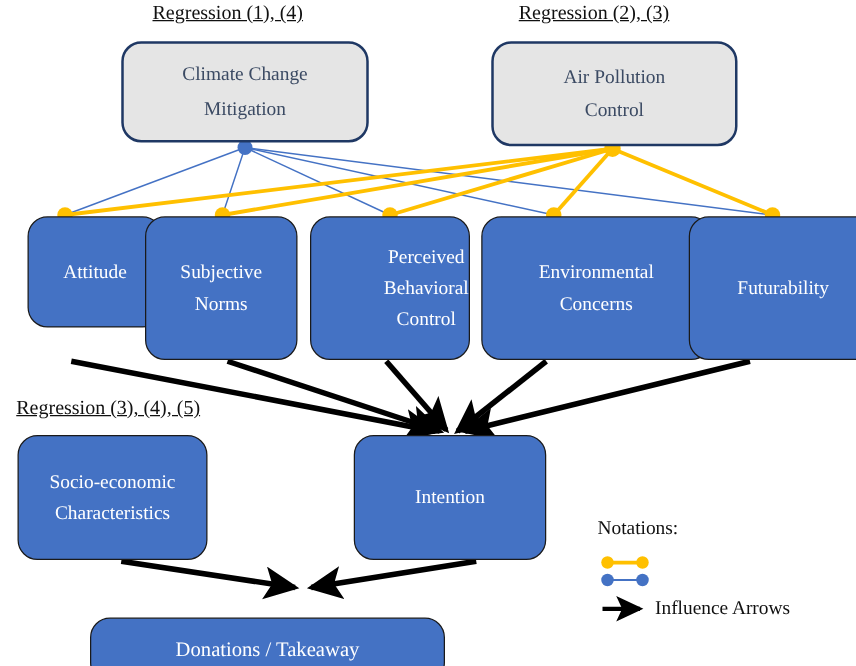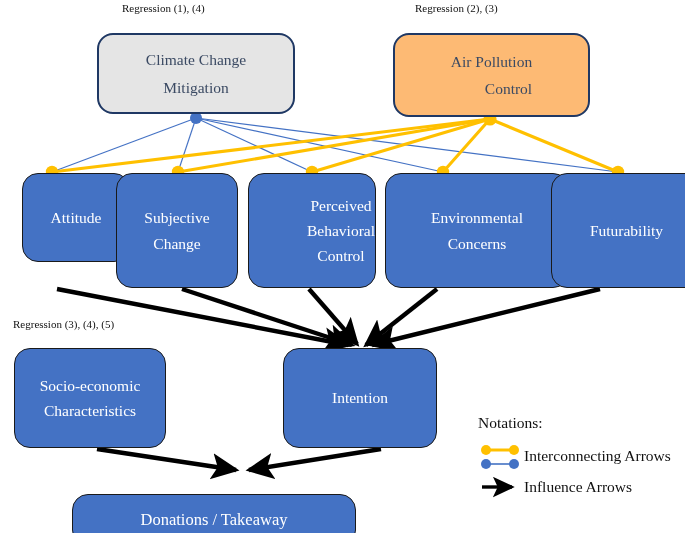--- a/index.html
+++ b/index.html
@@ -40,36 +40,37 @@
     line-height: 1.42;
     white-space: pre-line;
   }
   .node.driver {
     border: 2.2px solid #1f3864;
     font-size: 15.5px;
     color: #3b4a63;
   }
   .node.driver .node-label { line-height: 1.75; }
   .node.climate { background: #e5e5e5; }
-  .node.airpol  { background: #fdba74; text-align: right; }
+  .node.airpol  { background: #e5e5e5; }
   .node.construct {
     background: #4472c4;
     border: 1.6px solid #1a1a1a;
     color: #ffffff;
     font-size: 15.5px;
   }
   .node.construct .node-label { line-height: 1.62; }
   .node.wide { font-size: 16.5px; }
 
   .caption {
     position: absolute;
-    font-size: 11px;
+    font-size: 16px;
     color: #111111;
     white-space: nowrap;
     z-index: 4;
+    text-decoration: underline;
   }
 
   .legend {
     position: absolute;
     z-index: 4;
   }
   .legend-title {
     font-size: 15.5px;
     color: #111111;
     white-space: nowrap;
@@ -146,21 +147,21 @@
     <span class="node-label">Air Pollution
 Control</span>
   </div>
 
   <div class="node construct" style="left:0px; top:173px; width:108px; height:89px;margin-left:22px;">
     <span class="node-label">Attitude</span>
   </div>
 
   <div class="node construct" style="left:116px; top:173px; width:122px; height:115px;">
     <span class="node-label">Subjective
-Change</span>
+Norms</span>
   </div>
 
   <div class="node construct" style="left:248px; top:173px; width:128px; height:115px;align-items:flex-end;">
     <span class="node-label">Perceived
 Behavioral
 Control</span>
   </div>
 
   <div class="node construct" style="left:385px; top:173px; width:184px; height:115px;">
     <span class="node-label">Environmental
@@ -193,21 +194,20 @@
 
     <div class="legend-row" style="margin-top:9px;">
       <svg class="swatch" width="46" height="30" viewBox="0 0 46 30">
         <line x1="8" y1="9" x2="36" y2="9" stroke="#ffc000" stroke-width="3"></line>
         <circle cx="8" cy="9" r="5" fill="#ffc000"></circle>
         <circle cx="36" cy="9" r="5" fill="#ffc000"></circle>
         <line x1="8" y1="23" x2="36" y2="23" stroke="#4472c4" stroke-width="1.6"></line>
         <circle cx="8" cy="23" r="5" fill="#4472c4"></circle>
         <circle cx="36" cy="23" r="5" fill="#4472c4"></circle>
       </svg>
-      <span class="legend-text">Interconnecting Arrows</span>
     </div>
 
     <div class="legend-row" style="margin-top:4px;">
       <svg class="swatch" width="46" height="24" viewBox="0 0 46 24">
         <defs>
           <marker id="legend-arrowhead" markerWidth="7" markerHeight="7" refX="5.6" refY="3" orient="auto" markerUnits="strokeWidth">
             <path d="M0,0 L6.4,3 L0,6 L1.4,3 Z" fill="#000000"></path>
           </marker>
         </defs>
         <line x1="4" y1="12" x2="34" y2="12" stroke="#000000" stroke-width="3.4" marker-end="url(#legend-arrowhead)"></line>

